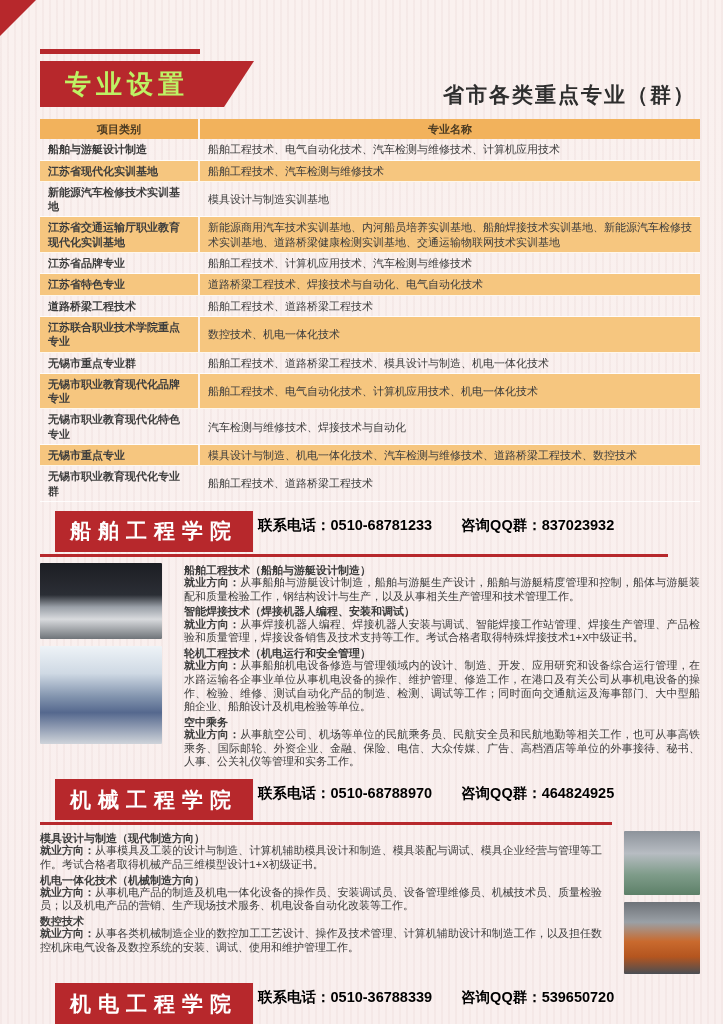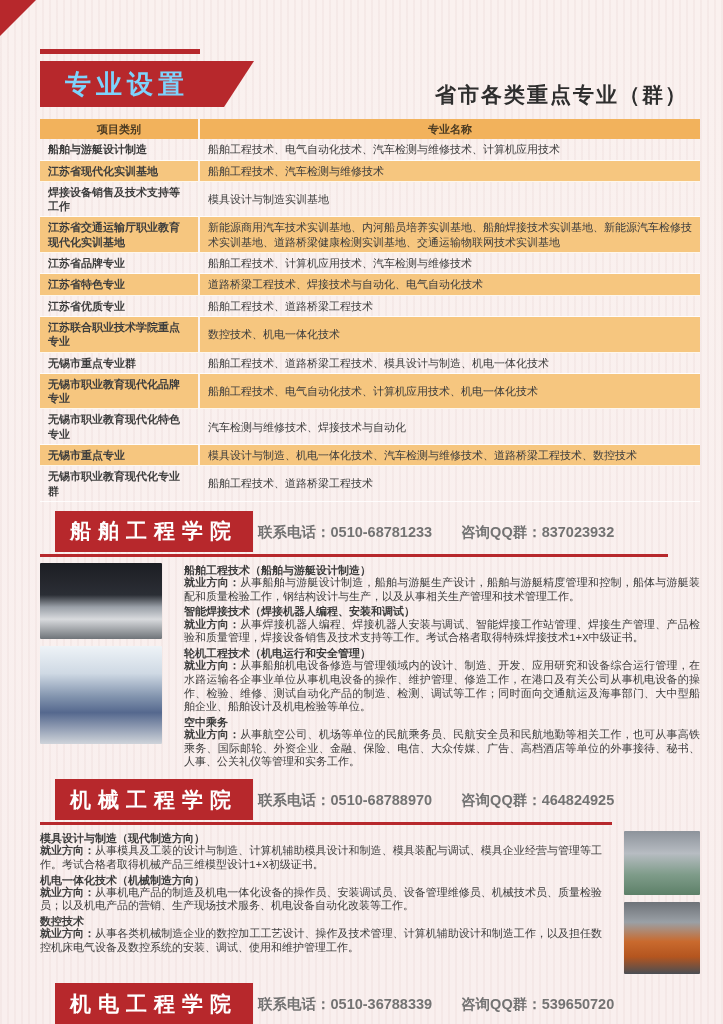--- a/index.html
+++ b/index.html
@@ -11,40 +11,40 @@
       linear-gradient(180deg,#faf1ef 0%,#f9efee 100%);
   }
   .corner-triangle{position:absolute;top:0;left:0;width:0;height:0;
     border-top:36px solid #b7282c;border-right:36px solid transparent;}
   
   .header{position:relative;margin:49px 23px 0 40px;height:60px;}
   .red-tick{width:160px;height:5px;background:#b7282c;}
   .banner{margin-top:7px;width:214px;height:46px;background:#b7282c;
     clip-path:polygon(0 0,100% 0,86% 100%,0 100%);
     display:flex;align-items:center;box-sizing:border-box;padding-left:25px;}
-  .banner-text{color:#7dd3fc;font-size:26px;font-weight:bold;letter-spacing:5px;}
-  .page-title{position:absolute;right:12px;bottom:0;font-size:21px;font-weight:bold;
+  .banner-text{color:#bef264;font-size:26px;font-weight:bold;letter-spacing:5px;}
+  .page-title{position:absolute;right:4px;bottom:0;font-size:21px;font-weight:bold;
     color:#2e2e2e;letter-spacing:2px;}
   
   .ptable{margin:10px 23px 0 40px;font-size:11px;line-height:1.3;}
   .thead{display:flex;background:#f2b25c;font-weight:bold;color:#4a3a22;}
   .thead .tcell{justify-content:center;text-align:left;}
   .trow{display:flex;align-items:stretch;}
   .trow.alt{background:#f6c67f;}
   .tcell{display:flex;align-items:center;box-sizing:border-box;padding:3px 8px;}
   .cat{width:160px;flex:none;border-right:2px solid #faf3f0;font-weight:bold;}
   .maj{flex:1;}
   .trow .tcell{border-bottom:1px solid rgba(255,255,255,.85);}
   
   .college{margin:9px 23px 0 40px;}
   .college-header{position:relative;height:48px;}
   .college-banner{position:absolute;left:15px;top:0;width:198px;height:41px;background:#b7282c;
     color:#fff;display:flex;align-items:center;justify-content:center;
     font-family:"Liberation Serif",serif;font-weight:bold;font-size:21px;letter-spacing:7px;}
-  .college-contact{position:absolute;left:218px;top:12px;font-size:14.5px;font-weight:bold;color:#737373;}
+  .college-contact{position:absolute;left:218px;top:5px;font-size:14.5px;font-weight:bold;color:#000000;}
   .college-underline{position:absolute;left:0;top:43px;height:3px;background:#b7282c;}
   .u-long{right:32px;}
   .u-short{right:88px;}
   .college-body{display:flex;gap:22px;font-size:11px;margin-top:4px;}
   .photos{display:flex;flex-direction:column;gap:7px;flex:none;}
   .photo{width:120px;border-radius:1px;}
   .majors{flex:1;}
   .major-title{font-weight:bold;line-height:1.3;}
   .major-desc{line-height:1.24;text-align:justify;font-family:Liberation Mono, monospace;}
   .desc-label{font-weight:bold;}
@@ -78,37 +78,37 @@
   <div>
       <div class="trow">
         <div class="tcell cat">船舶与游艇设计制造</div>
         <div class="tcell maj">船舶工程技术、电气自动化技术、汽车检测与维修技术、计算机应用技术</div>
       </div>
       <div class="trow alt">
         <div class="tcell cat">江苏省现代化实训基地</div>
         <div class="tcell maj">船舶工程技术、汽车检测与维修技术</div>
       </div>
       <div class="trow">
-        <div class="tcell cat">焊接设备销售及技术支持等工作</div>
+        <div class="tcell cat">新能源汽车检修技术实训基地</div>
         <div class="tcell maj">模具设计与制造实训基地</div>
       </div>
       <div class="trow alt">
         <div class="tcell cat">江苏省交通运输厅职业教育现代化实训基地</div>
         <div class="tcell maj">新能源商用汽车技术实训基地、内河船员培养实训基地、船舶焊接技术实训基地、新能源汽车检修技术实训基地、道路桥梁健康检测实训基地、交通运输物联网技术实训基地</div>
       </div>
       <div class="trow">
         <div class="tcell cat">江苏省品牌专业</div>
         <div class="tcell maj">船舶工程技术、计算机应用技术、汽车检测与维修技术</div>
       </div>
       <div class="trow alt">
         <div class="tcell cat">江苏省特色专业</div>
         <div class="tcell maj">道路桥梁工程技术、焊接技术与自动化、电气自动化技术</div>
       </div>
       <div class="trow">
-        <div class="tcell cat">江苏省优质专业</div>
+        <div class="tcell cat">道路桥梁工程技术</div>
         <div class="tcell maj">船舶工程技术、道路桥梁工程技术</div>
       </div>
       <div class="trow alt">
         <div class="tcell cat">江苏联合职业技术学院重点专业</div>
         <div class="tcell maj">数控技术、机电一体化技术</div>
       </div>
       <div class="trow">
         <div class="tcell cat">无锡市重点专业群</div>
         <div class="tcell maj">船舶工程技术、道路桥梁工程技术、模具设计与制造、机电一体化技术</div>
       </div>

